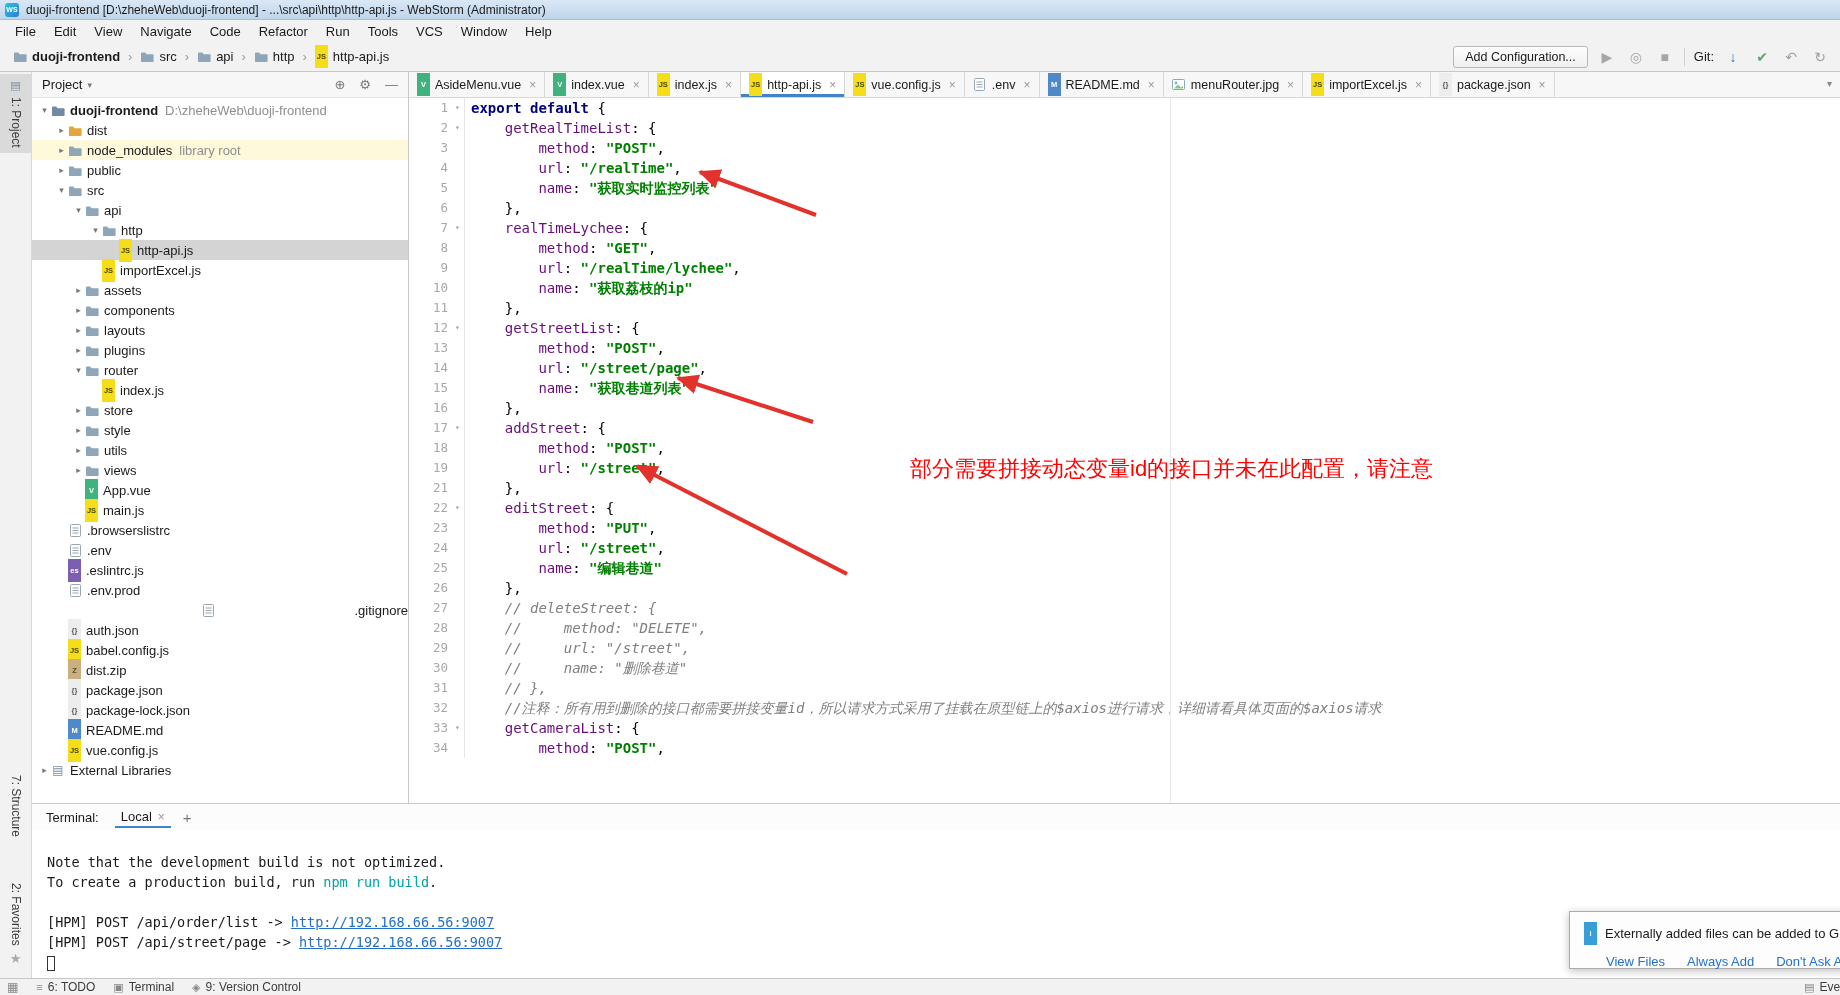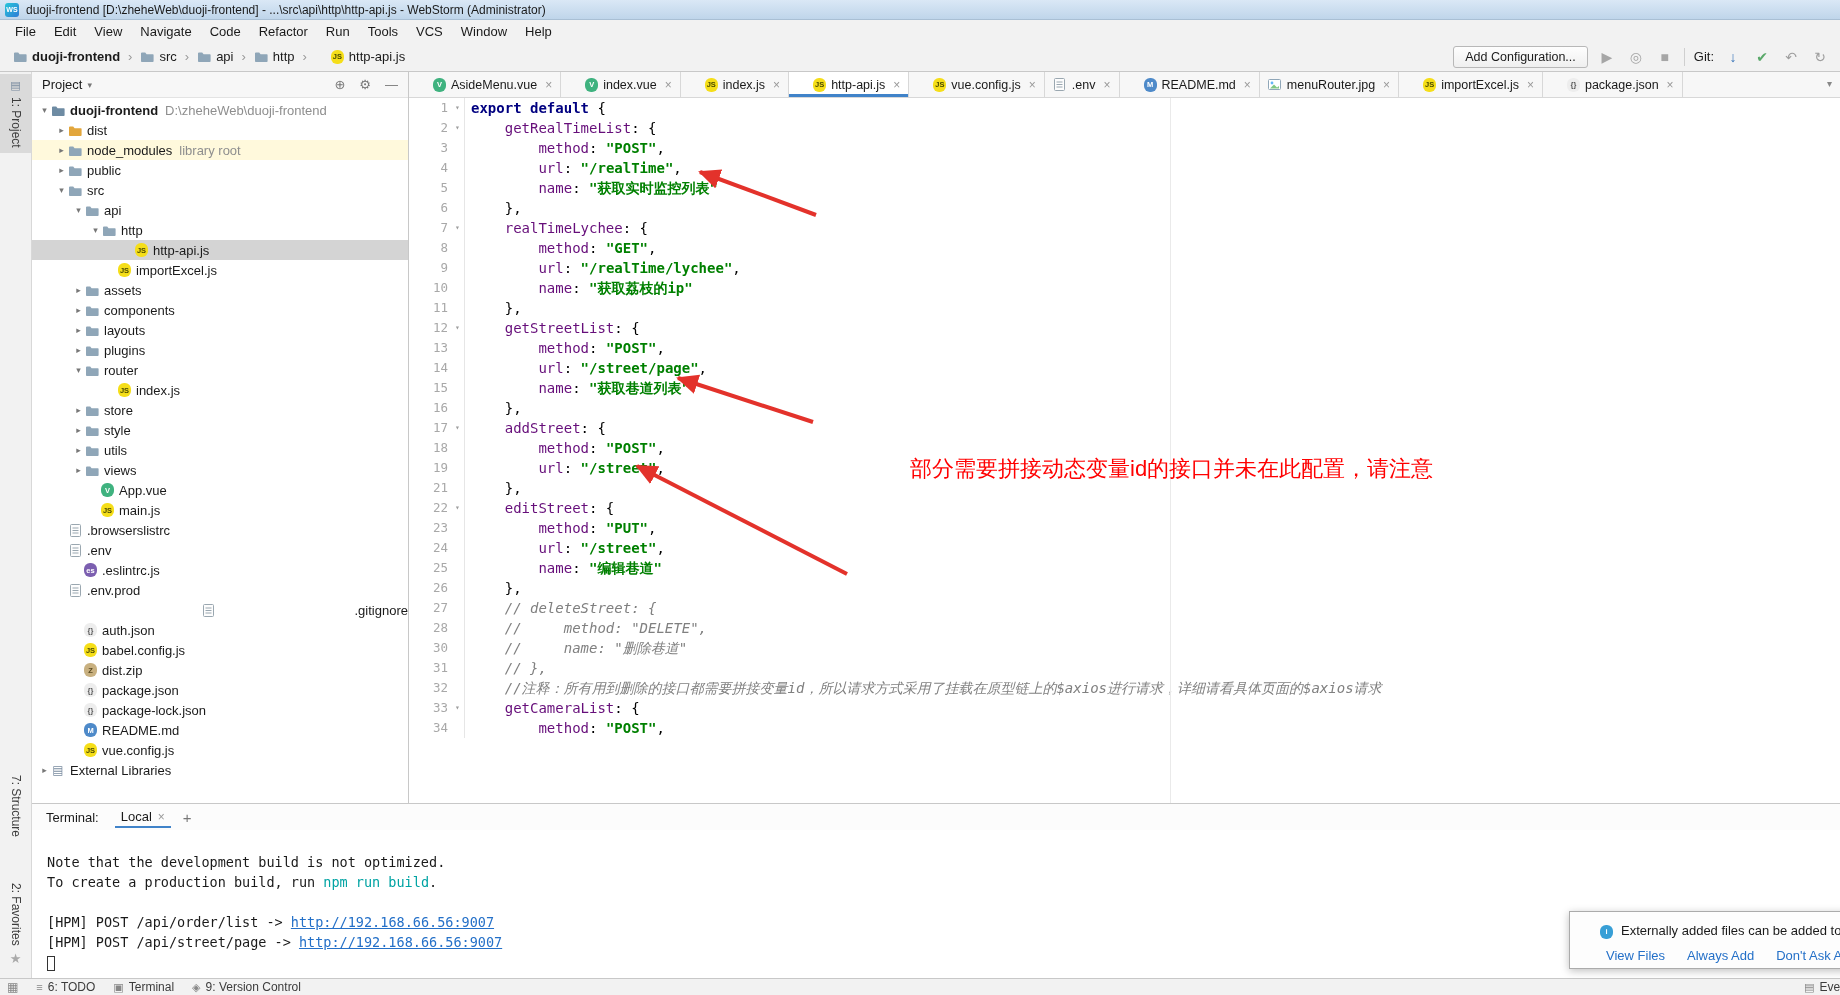--- a/index.html
+++ b/index.html
@@ -52,21 +52,21 @@
   .tree { position:absolute; top:28px; left:0; right:0; bottom:0; font-size:13px; }
   .tree-row { height:20px; display:flex; align-items:center; white-space:nowrap; }
   .tree-row.selected { background:var(--selected-row-gray,#D4D4D4); }
   .tree-row.highlight { background:var(--library-row-yellow,#FFF9DC); }
   .chev { width:13px; text-align:center; color:#777; font-size:9px; flex:0 0 auto; }
   .tree-label { margin-left:5px; }
   .tree-label.bold { font-weight:bold; }
   .tree-sub { margin-left:7px; color:#8E8E8E; }
   
   .icn { display:inline-flex; align-items:center; justify-content:center; width:14px; height:14px; flex:0 0 auto; }
-  .icn.k-badge { width:13px; height:14px; border-radius:6px; font:bold 7.5px "Liberation Sans",sans-serif;margin-left:16px; }
+  .icn.k-badge { width:13px; height:23px; border-radius:0; font:bold 7.5px "Liberation Sans",sans-serif; }
   .icn.k-glyph { font-size:12px; }
   
   .editor-area { position:absolute; left:409px; top:0; right:0; height:731px; }
   .tabs { height:26px; background:#F7F7F7; border-bottom:1px solid #D8D8D8; display:flex;
     align-items:stretch; font-size:12.5px; position:relative; }
   .tab { display:inline-flex; align-items:center; gap:5px; padding:0 8px; border-right:1px solid #D8D8D8; }
   .tab.active { background:#FFF; box-shadow:inset 0 -3px 0 var(--active-tab-underline-blue,#4083C9); }
   .tab-close { color:#999; font-size:12px; margin-left:3px; }
   .tabs-corner { position:absolute; right:8px; top:6px; color:#888; font-size:10px; }
   .editor-body { position:absolute; top:26px; left:0; right:0; bottom:0; background:#FFF; overflow:hidden; }
@@ -576,20 +576,21 @@
           <div class="code-line"><span class="gutter"><span class="ln">18</span><span class="fold"></span></span><span class="code"><span class="tok-pln">        </span><span class="tok-prop">method</span><span class="tok-pln">: </span><span class="tok-str">"POST"</span><span class="tok-pln">,</span></span></div>
           <div class="code-line"><span class="gutter"><span class="ln">19</span><span class="fold"></span></span><span class="code"><span class="tok-pln">        </span><span class="tok-prop">url</span><span class="tok-pln">: </span><span class="tok-str">"/street"</span><span class="tok-pln">,</span></span></div>
           <div class="code-line"><span class="gutter"><span class="ln">21</span><span class="fold"></span></span><span class="code"><span class="tok-pln">    },</span></span></div>
           <div class="code-line"><span class="gutter"><span class="ln">22</span><span class="fold">▾</span></span><span class="code"><span class="tok-pln">    </span><span class="tok-prop">editStreet</span><span class="tok-pln">: {</span></span></div>
           <div class="code-line"><span class="gutter"><span class="ln">23</span><span class="fold"></span></span><span class="code"><span class="tok-pln">        </span><span class="tok-prop">method</span><span class="tok-pln">: </span><span class="tok-str">"PUT"</span><span class="tok-pln">,</span></span></div>
           <div class="code-line"><span class="gutter"><span class="ln">24</span><span class="fold"></span></span><span class="code"><span class="tok-pln">        </span><span class="tok-prop">url</span><span class="tok-pln">: </span><span class="tok-str">"/street"</span><span class="tok-pln">,</span></span></div>
           <div class="code-line"><span class="gutter"><span class="ln">25</span><span class="fold"></span></span><span class="code"><span class="tok-pln">        </span><span class="tok-prop">name</span><span class="tok-pln">: </span><span class="tok-str">"编辑巷道"</span></span></div>
           <div class="code-line"><span class="gutter"><span class="ln">26</span><span class="fold"></span></span><span class="code"><span class="tok-pln">    },</span></span></div>
           <div class="code-line"><span class="gutter"><span class="ln">27</span><span class="fold"></span></span><span class="code"><span class="tok-pln">    </span><span class="tok-com">// deleteStreet: {</span></span></div>
           <div class="code-line"><span class="gutter"><span class="ln">28</span><span class="fold"></span></span><span class="code"><span class="tok-pln">    </span><span class="tok-com">//     method: "DELETE",</span></span></div>
+          <div class="code-line"><span class="gutter"><span class="ln">29</span><span class="fold"></span></span><span class="code"><span class="tok-pln">    </span><span class="tok-com">//     url: "/street",</span></span></div>
           <div class="code-line"><span class="gutter"><span class="ln">30</span><span class="fold"></span></span><span class="code"><span class="tok-pln">    </span><span class="tok-com">//     name: "删除巷道"</span></span></div>
           <div class="code-line"><span class="gutter"><span class="ln">31</span><span class="fold"></span></span><span class="code"><span class="tok-pln">    </span><span class="tok-com">// },</span></span></div>
           <div class="code-line"><span class="gutter"><span class="ln">32</span><span class="fold"></span></span><span class="code"><span class="tok-pln">    </span><span class="tok-com">//注释：所有用到删除的接口都需要拼接变量id，所以请求方式采用了挂载在原型链上的$axios进行请求，详细请看具体页面的$axios请求</span></span></div>
           <div class="code-line"><span class="gutter"><span class="ln">33</span><span class="fold">▾</span></span><span class="code"><span class="tok-pln">    </span><span class="tok-prop">getCameraList</span><span class="tok-pln">: {</span></span></div>
           <div class="code-line"><span class="gutter"><span class="ln">34</span><span class="fold"></span></span><span class="code"><span class="tok-pln">        </span><span class="tok-prop">method</span><span class="tok-pln">: </span><span class="tok-str">"POST"</span><span class="tok-pln">,</span></span></div>
           <div class="red-note">部分需要拼接动态变量id的接口并未在此配置，请注意</div>
       </div>
     </div>
 
     <div class="terminal-panel">

